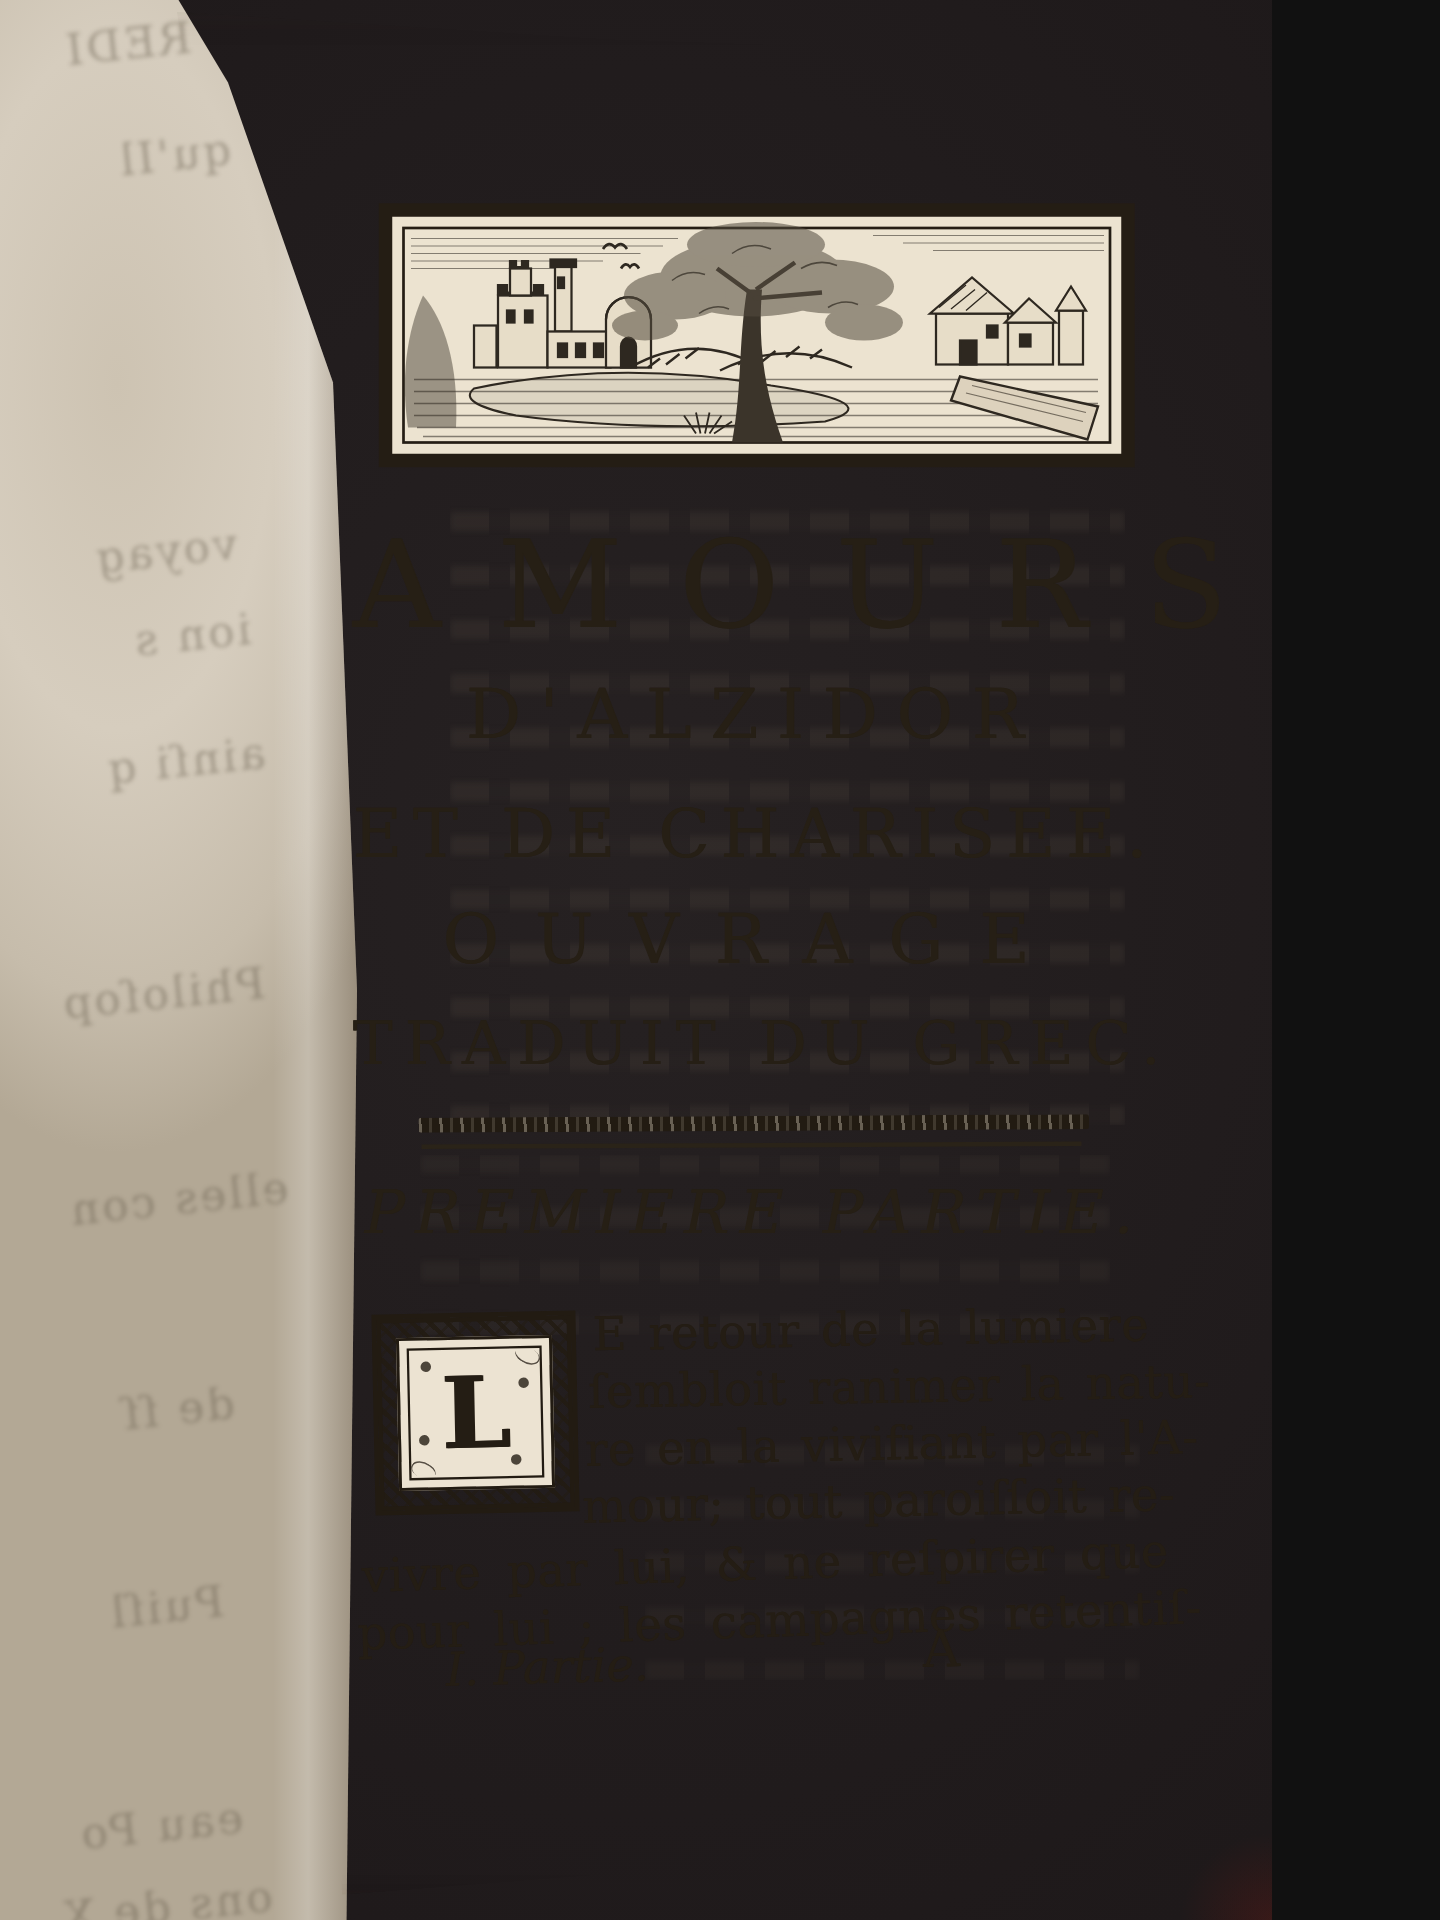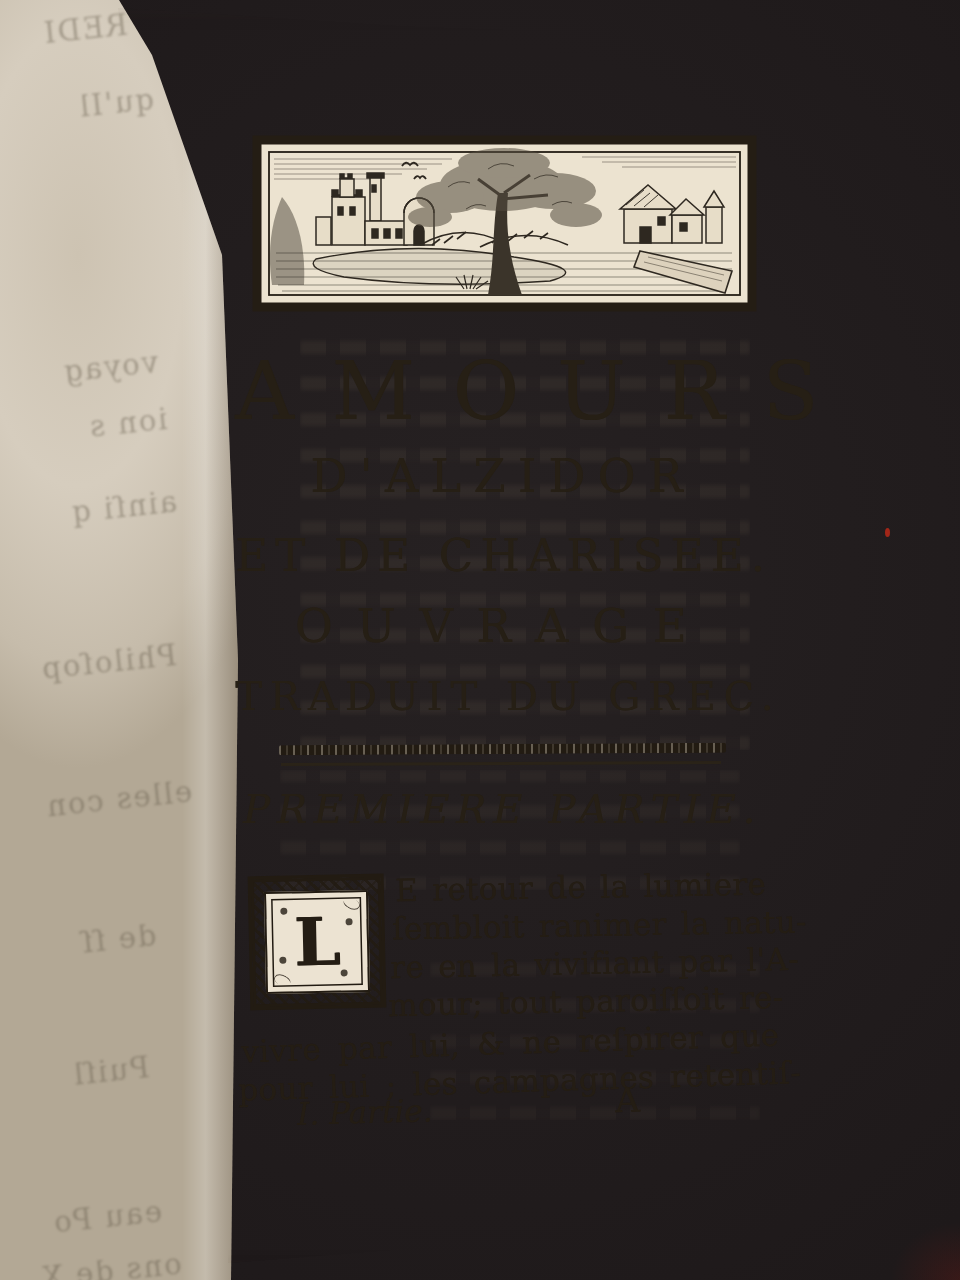--- a/index.html
+++ b/index.html
@@ -1,17 +1,17 @@
 <!DOCTYPE html>
 <html><head>
 <meta charset="utf-8">
 <style>
   html,body{margin:0;padding:0;background:#111;}
   #stage{
-    position:relative;width:960px;height:1280px;overflow:hidden;
+    position:relative;width:848px;height:1280px;overflow:hidden;
     font-family:"DejaVu Serif", serif;
     background:
       radial-gradient(95% 60% at 4% 2%, rgba(96,26,22,.55) 0%, rgba(96,26,22,0) 9%),
       radial-gradient(80% 50% at 0% 100%, rgba(96,26,22,.4) 0%, rgba(96,26,22,0) 10%),
       radial-gradient(80% 50% at 100% 100%, rgba(96,26,22,.4) 0%, rgba(96,26,22,0) 9%),
       radial-gradient(140% 120% at 50% 45%, #262122 0%, #1e191a 55%, #171213 100%);
   }
   
   #left-page{
     position:absolute;left:0;top:0;width:260px;height:1280px;

